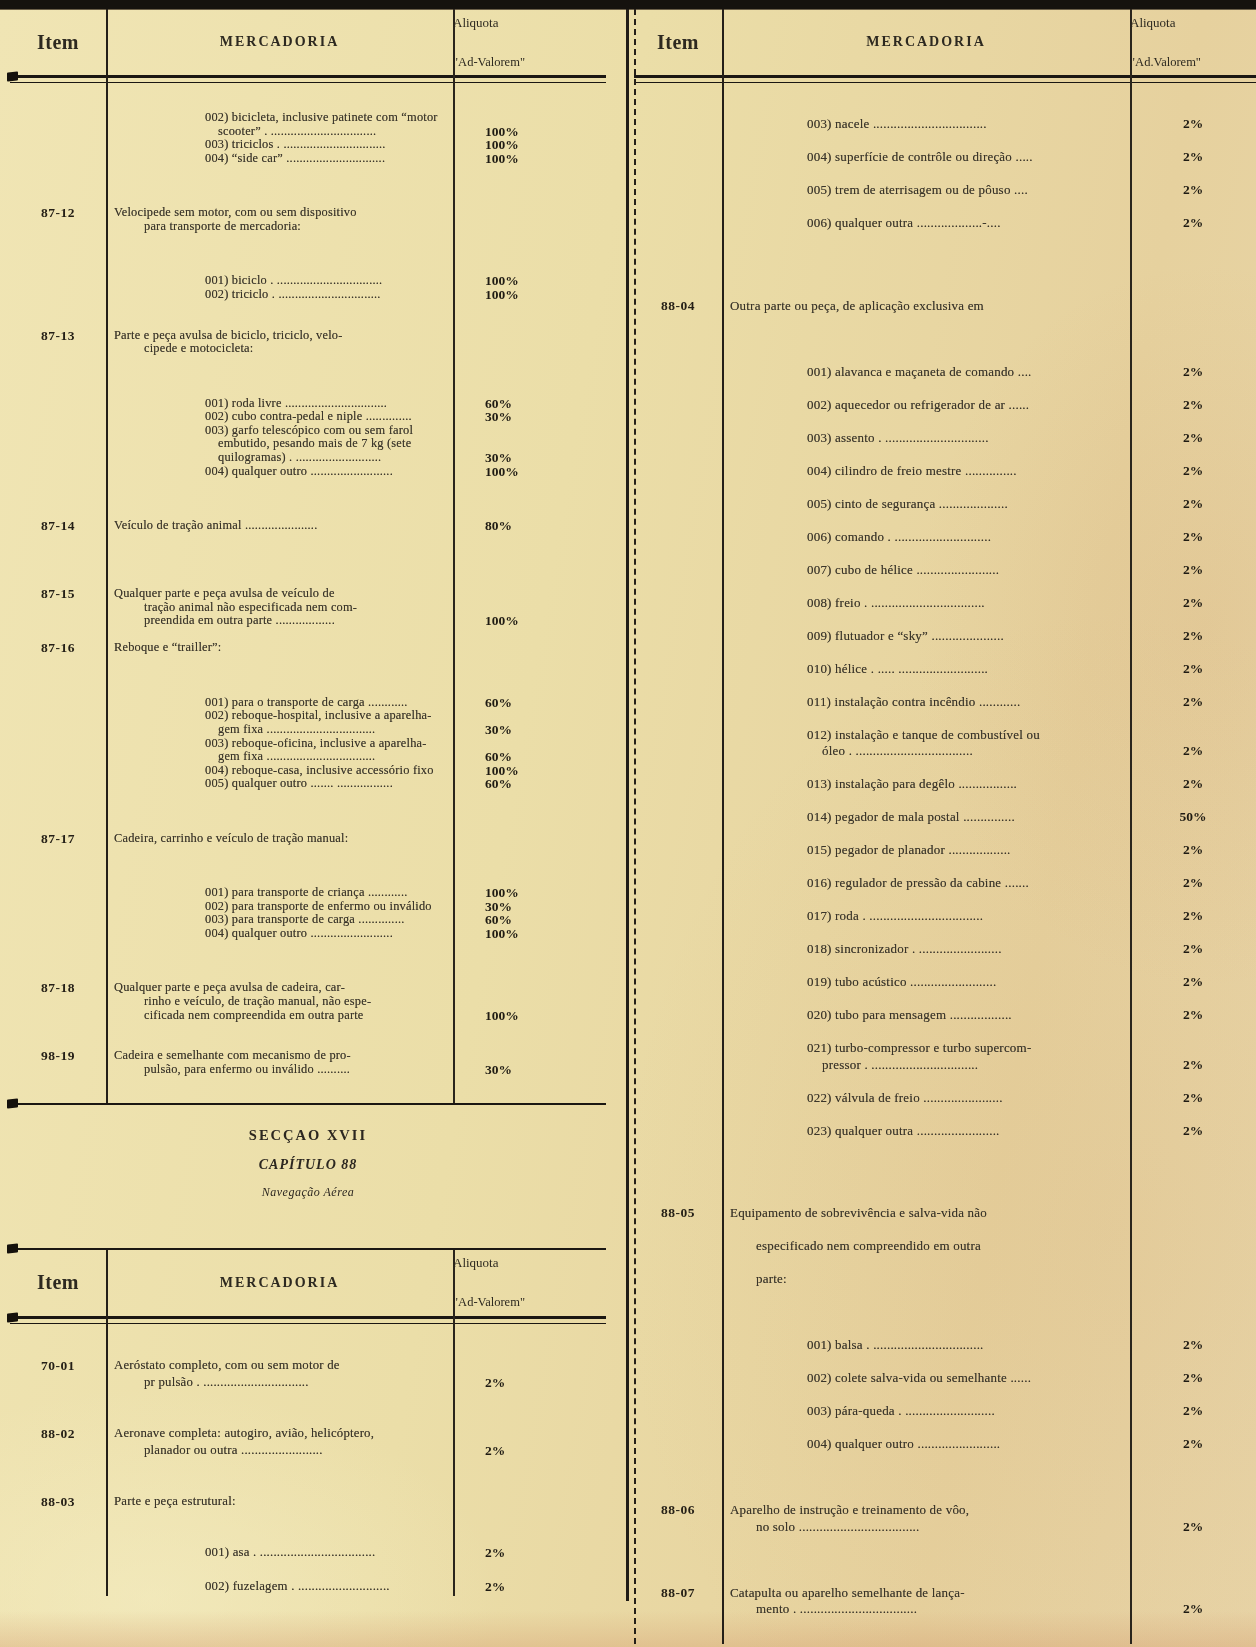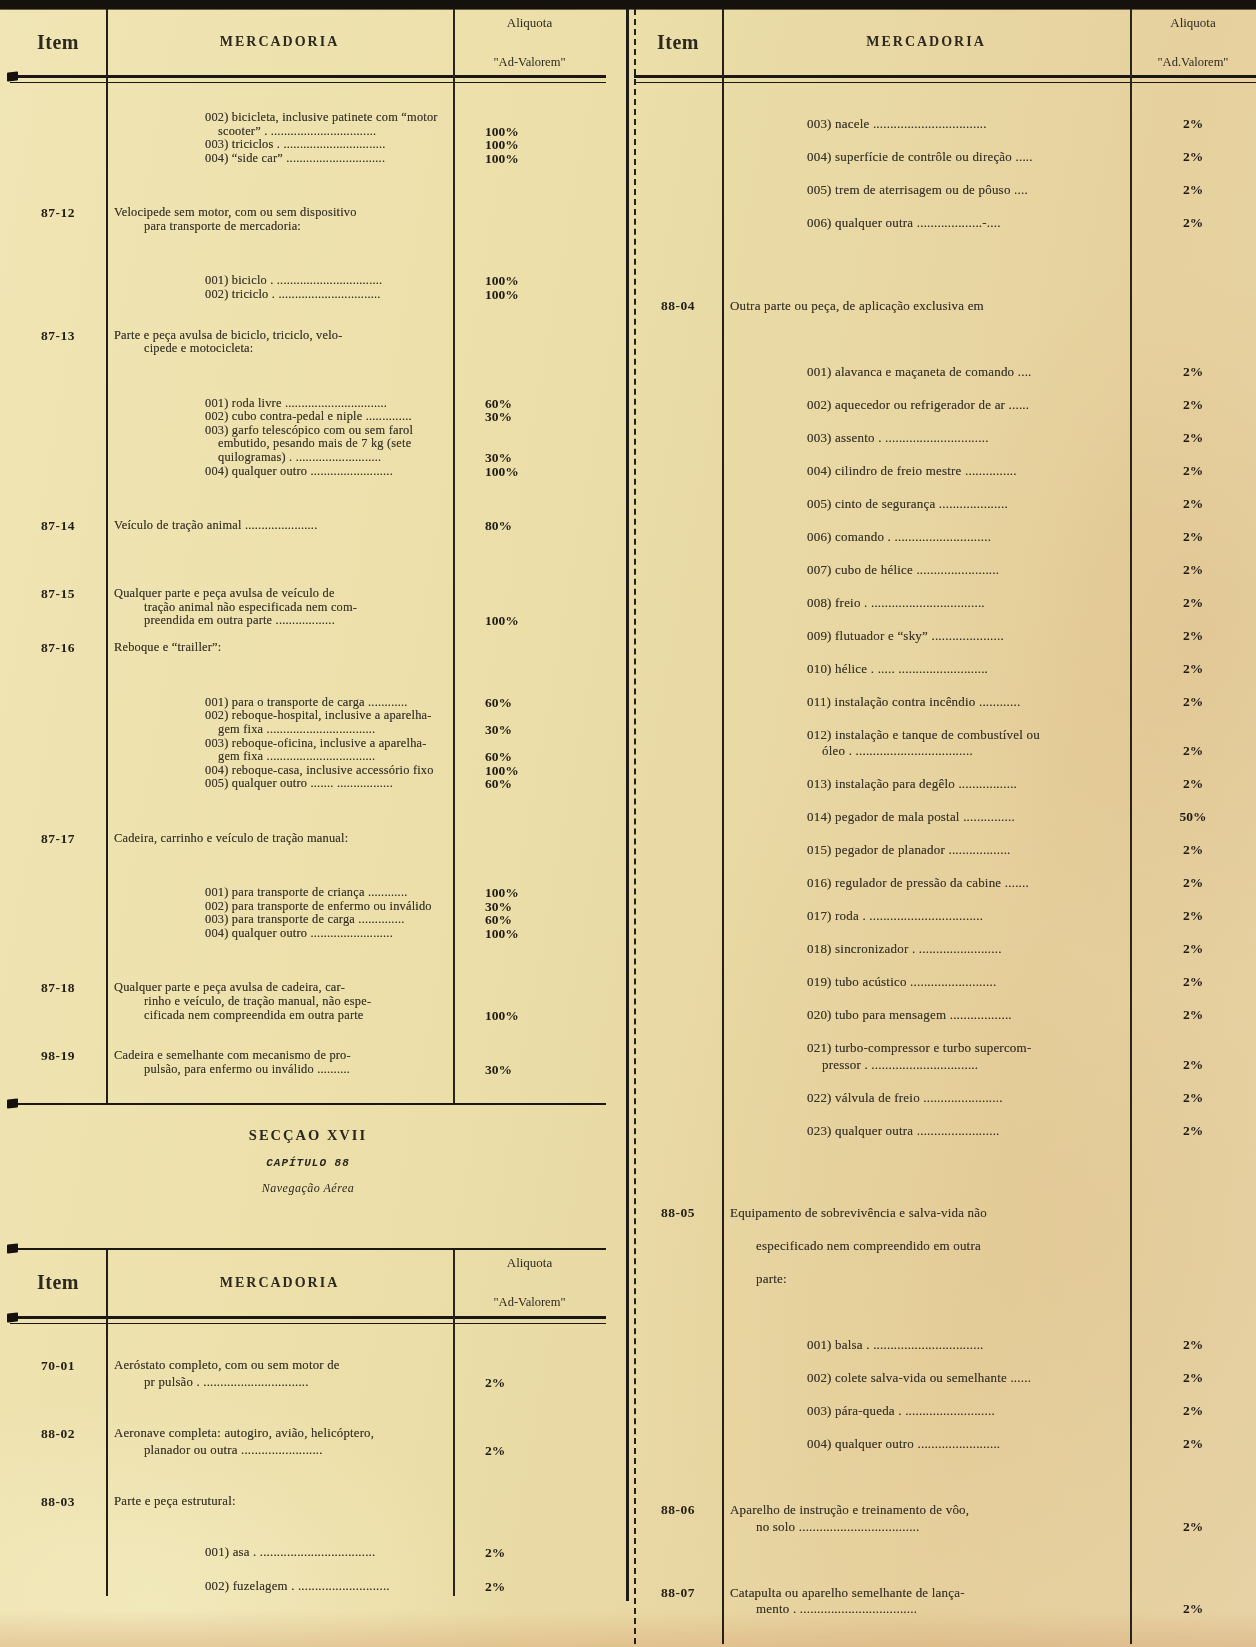--- a/index.html
+++ b/index.html
@@ -26,21 +26,21 @@
 
   .ttable{position:relative;}
   .ttable .vr{position:absolute;top:0;bottom:0;width:0;}
   .vr-item{border-left:2.5px solid #241f18;}
   .vr-aliq{border-left:2px solid #2a251c;}
   .vr-left{border-left:2.5px dashed #241f18;}
 
   .thead{display:flex;align-items:center;height:66px;}
   .hitem{width:var(--itemw);text-align:center;font-weight:bold;font-size:20px;letter-spacing:.5px;color:#2d2920;}
   .hmerc{flex:1;text-align:center;font-weight:bold;font-size:14px;letter-spacing:2px;color:#2d2920;}
-  .haliq{width:var(--aliqw);text-align:center;font-size:13px;color:#2d2920;display:flex;flex-direction:column;gap:24px;}
+  .haliq{width:var(--aliqw);text-align:left;font-size:13px;color:#2d2920;display:flex;flex-direction:column;gap:24px;}
   .haliq .a2{font-size:12.5px;}
 
   .dblrule{height:4px;border-top:3px solid #1b1712;border-bottom:1.5px solid #1b1712;position:relative;}
   .hrule{height:0;border-top:2.5px solid #1b1712;position:relative;}
   .blob::before{content:"";position:absolute;left:-3px;top:-6px;width:11px;height:9px;background:#15110c;border-radius:1px;transform:skewY(-6deg);}
 
   .tbody{position:relative;}
   .line{position:relative;height:var(--lh);}
   .itemcode{position:absolute;left:0;top:0;width:var(--itemw);text-align:center;font-weight:bold;font-size:13.5px;color:#241f16;letter-spacing:.5px;}
   .lt{position:absolute;top:0;right:calc(var(--aliqw) + 3px);overflow:hidden;white-space:nowrap;font-size:var(--fs);letter-spacing:.2px;text-shadow:0 0 .5px rgba(58,53,42,.55);}
@@ -60,21 +60,21 @@
   
   .rt{--itemw:88px;--aliqw:126px;--i0:8px;--i1:34px;--i2:48px;--i3:100px;--lh:16.5px;--fs:13px;--valpad:40px;padding-bottom:26px;}
   .rt .vr-item{left:var(--itemw);}
   .rt .vr-aliq{left:496px;}
   .rt .vr-left{left:0;}
   .rt .lv{text-align:center;padding-left:0;}
 
   .sectionhead{height:143px;text-align:center;color:#2c2720;}
   .sec1{padding-top:22px;font-weight:bold;font-size:14.5px;letter-spacing:2px;}
   .sec2{padding-top:14px;font-weight:bold;font-size:11.5px;letter-spacing:1.5px;}
-  .sec3{padding-top:13px;font-weight:bold;font-style:italic;font-size:11px;letter-spacing:1px;font-family:Liberation Mono, monospace;}
+  .sec3{padding-top:13px;font-weight:bold;font-style:italic;font-size:14px;letter-spacing:1px;}
   .sec4{padding-top:12px;font-style:italic;font-size:12px;letter-spacing:.5px;}
 </style>
 </head>
 <body>
 
 <div class="page">
   <div class="topbar"></div>
   <div class="divider"></div>
 
   <div class="col col-left">

